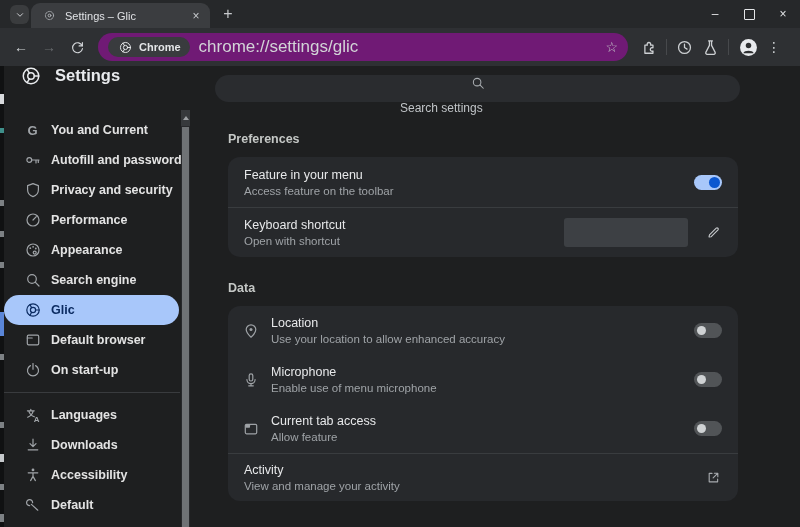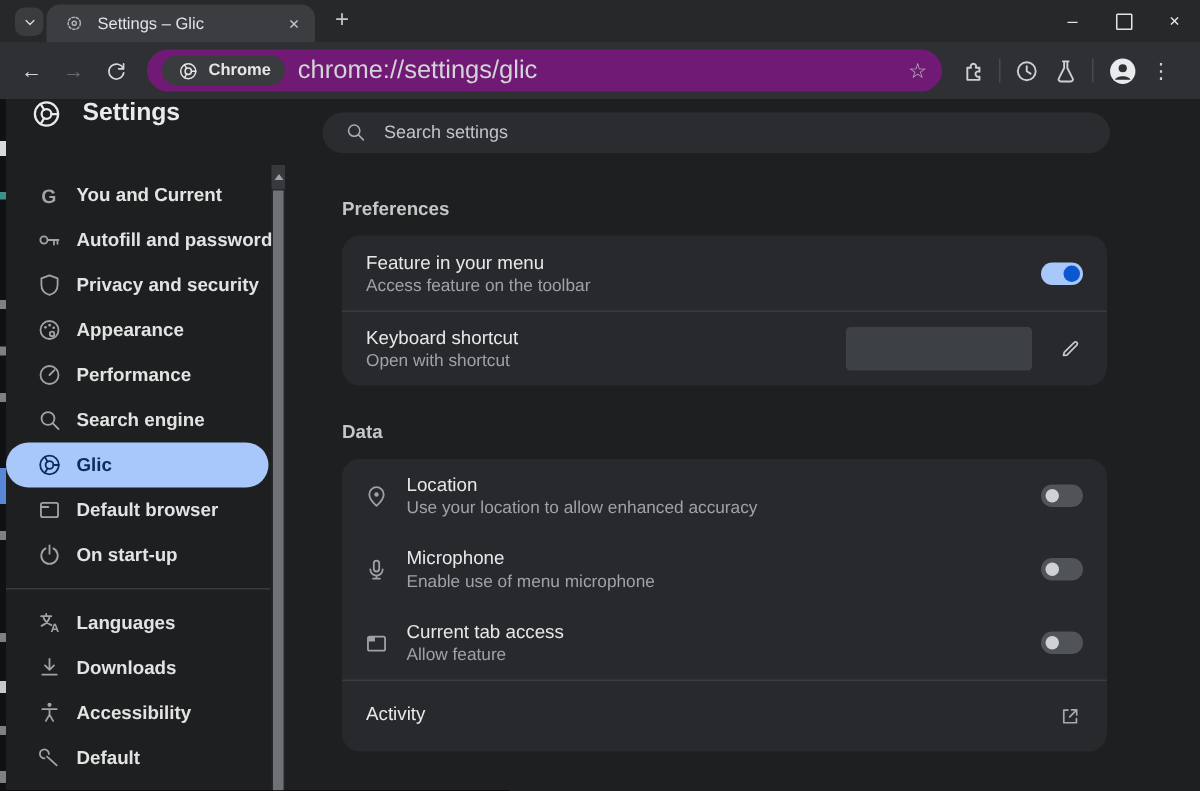--- a/index.html
+++ b/index.html
@@ -68,21 +68,21 @@
   .side-scrollbar{position:absolute;right:0;top:44px;bottom:0;width:9px;background:#27282b;}
   .sb-btn{height:16px;display:flex;align-items:center;justify-content:center;background:#37393c;cursor:pointer;}
   .sb-arrow-up{width:0;height:0;border-left:3.5px solid transparent;border-right:3.5px solid transparent;
       border-bottom:4px solid #9ea1a4;}
   .sb-thumb{position:absolute;top:17px;bottom:0;left:1px;width:7px;background:#6f7275;cursor:pointer;}
 
   
   .content{flex:1;position:relative;}
   .search-row{height:44px;display:flex;align-items:center;padding-left:25px;}
   .search-pill{width:525px;height:27px;background:#2a2c2f;border-radius:14px;display:flex;align-items:center;
-      padding:0 13px;box-sizing:border-box;gap:9px;color:#a9adb1;}
+      padding:0 13px;box-sizing:border-box;gap:9px;color:#a9adb1;flex-direction:column;}
   .search-pill input{flex:1;background:transparent;border:none;outline:none;color:#e3e3e3;font-size:12px;
       font-family:inherit;}
   .search-pill input::placeholder{color:#c0c4c7;}
   .scroll-area{padding-left:38px;}
   .section-heading{margin:22px 0 11px 0;font-size:12.5px;font-weight:700;color:#c4c7c5;}
   .section-heading.second{margin-top:24px;}
   .card{width:510px;background:#27292c;border-radius:12px;overflow:hidden;}
   .row{min-height:50px;display:flex;align-items:center;padding:0 16px;box-sizing:border-box;}
   .row.icon-row{padding-left:14px;gap:12px;min-height:49px;}
   .row-icn{color:#9ea2a6;}
@@ -237,36 +237,36 @@
             <svg width="16" height="16" viewBox="0 0 16 16">
               <path d="M8 1.6 L13.4 3.6 V7.8 C13.4 11.3 11 13.7 8 14.6 C5 13.7 2.6 11.3 2.6 7.8 V3.6 Z"></path>
             </svg>
           </span>
           <span class="lbl">Privacy and security</span>
         </div>
         <div class="nav-item">
           <span class="icn">
             <svg width="16" height="16" viewBox="0 0 16 16">
               <circle cx="8" cy="8" r="6"></circle>
+                <path d="M8 8 L11.3 4.7"></path>
+            </svg>
+          </span>
+          <span class="lbl">Performance</span>
+        </div>
+        <div class="nav-item">
+          <span class="icn">
+            <svg width="16" height="16" viewBox="0 0 16 16">
+              <circle cx="8" cy="8" r="6"></circle>
               <circle class="f" cx="5.3" cy="6.2" r="0.9"></circle>
                 <circle class="f" cx="8.1" cy="4.8" r="0.9"></circle>
               <circle class="f" cx="10.8" cy="6.5" r="0.9"></circle>
                 <circle cx="9.7" cy="10.6" r="1.5"></circle>
             </svg>
           </span>
           <span class="lbl">Appearance</span>
-        </div>
-        <div class="nav-item">
-          <span class="icn">
-            <svg width="16" height="16" viewBox="0 0 16 16">
-              <circle cx="8" cy="8" r="6"></circle>
-                <path d="M8 8 L11.3 4.7"></path>
-            </svg>
-          </span>
-          <span class="lbl">Performance</span>
         </div>
         <div class="nav-item">
           <span class="icn">
             <svg width="16" height="16" viewBox="0 0 16 16">
               <circle cx="7" cy="7" r="4.3"></circle>
                 <path d="M10.2 10.2 L14 14"></path>
             </svg>
           </span>
           <span class="lbl">Search engine</span>
         </div>
@@ -432,20 +432,21 @@
               <div class="row-sub">Allow feature</div>
             </div>
             <div class="toggle off">
                 <div class="knob"></div>
               </div>
           </div>
           <div class="card-divider"></div>
           <div class="row" style="min-height:47px;">
             <div class="row-text">
               <div class="row-title">Activity</div>
+              <div class="row-sub">View and manage your activity</div>
             </div>
             <span class="ext-btn icn">
               <svg width="15" height="15" viewBox="0 0 16 16">
                 <path d="M6.4 3.6 H3.4 V12.6 H12.4 V9.6"></path>
                 <path d="M8.9 3.4 H12.6 V7.1 M12.4 3.6 L7.6 8.4"></path>
               </svg>
             </span>
           </div>
         </div>
       </div>

